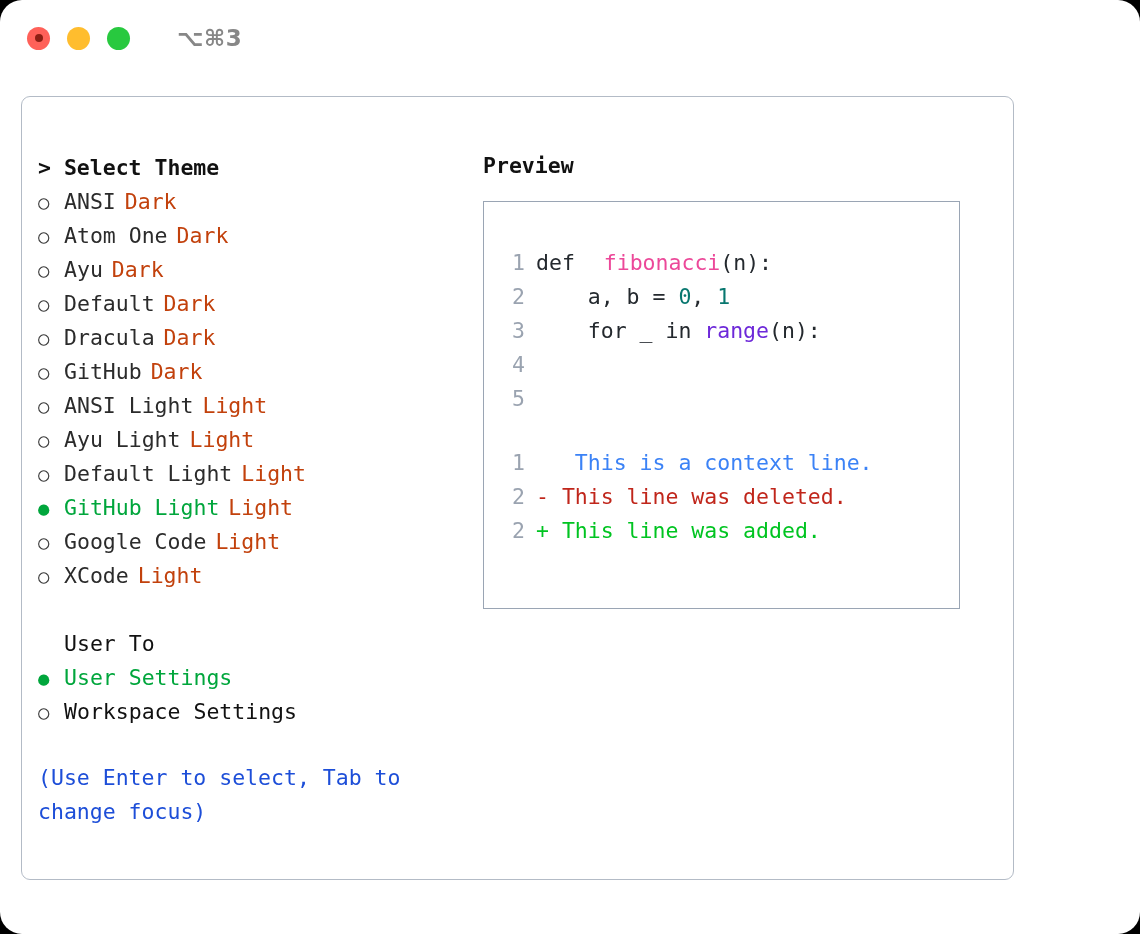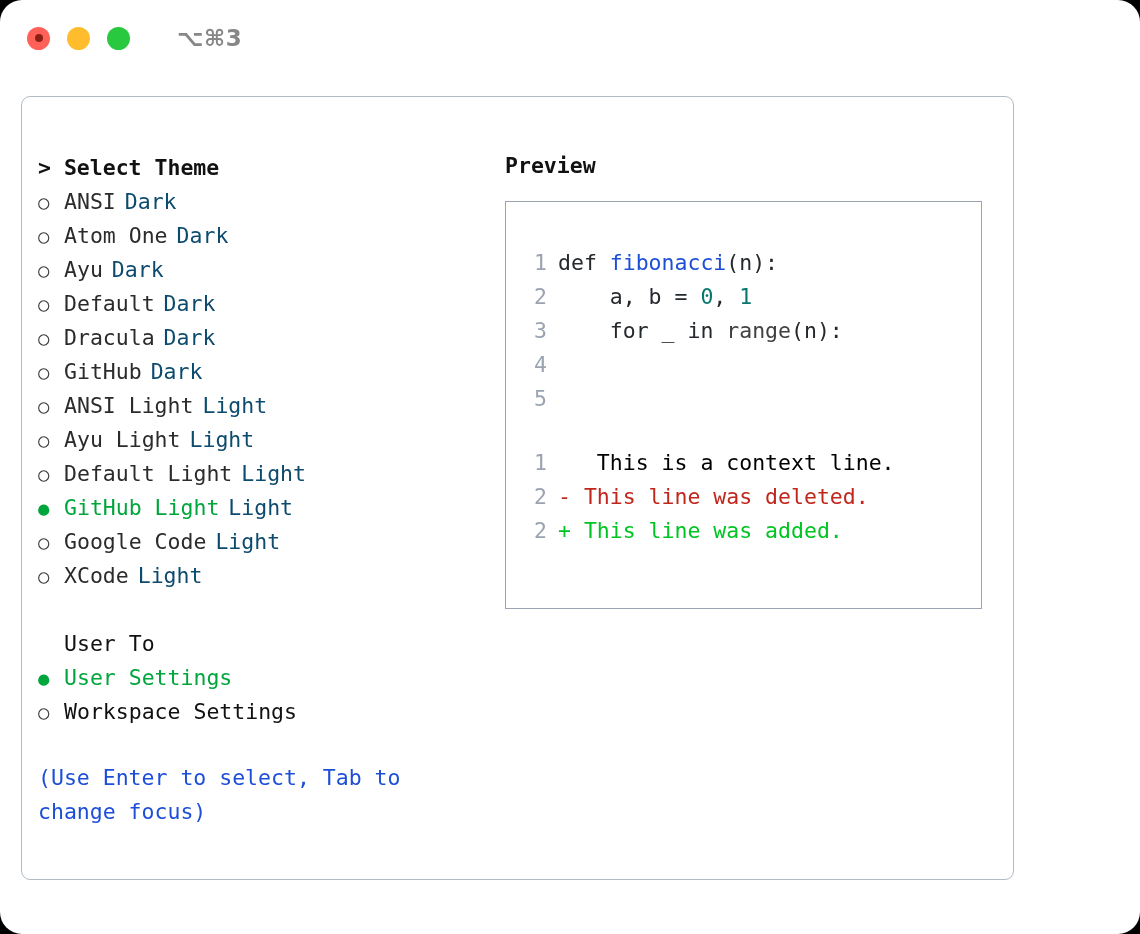--- a/index.html
+++ b/index.html
@@ -117,21 +117,21 @@
     font-size: 19px;
     color: #3c3c3c;
     line-height: 34px;
   }
   .marker.selected { color: #00a63c; }
   .marker.blank { color: transparent; }
 
   .row-label { color: #2b2b2b; }
   .row.selected .row-label { color: #00a63c; }
   .row-tag {
-    color: #0c4a6e;
+    color: #c2410c;
     margin-left: 9px;
   }
 
   .section-head {
     margin-top: 34px;
   }
   .section-head .row-label {
     color: #111111;
   }
 
@@ -139,21 +139,21 @@
     margin-top: 32px;
     font-size: 21.5px;
     line-height: 34px;
     color: #1d4ed8;
     width: 410px;
   }
 
   
   .right-col {
     position: absolute;
-    left: 483px;
+    left: 461px;
     top: 54px;
     width: 490px;
   }
   .preview-title {
     font-size: 21.5px;
     font-weight: bold;
     color: #111111;
     line-height: 30px;
   }
   .preview-box {
@@ -178,27 +178,27 @@
     width: 22px;
     flex: 0 0 22px;
     text-align: right;
   }
   .code-text {
     margin-left: 11px;
     color: #24292e;
   }
 
   .tok-def   { color: #24292e; }
-  .tok-fn    { color: #1d4ed8; }
+  .tok-fn    { color: #ec4899; margin-left: 16px; }
   .tok-num   { color: #08776f; }
-  .tok-call  { color: #404040; }
+  .tok-call  { color: #6d28d9; }
   .tok-plain { color: #24292e; }
 
   .diff-gap { height: 30px; }
-  .diff-ctx { color: #000000; }
+  .diff-ctx { color: #3b82f6; }
   .diff-del { color: #c0261b; }
   .diff-add { color: #00c421; }
 </style>
 </head>
 <body>
 
 <div class="window">
 
   <div class="titlebar">
     <div class="dots">

